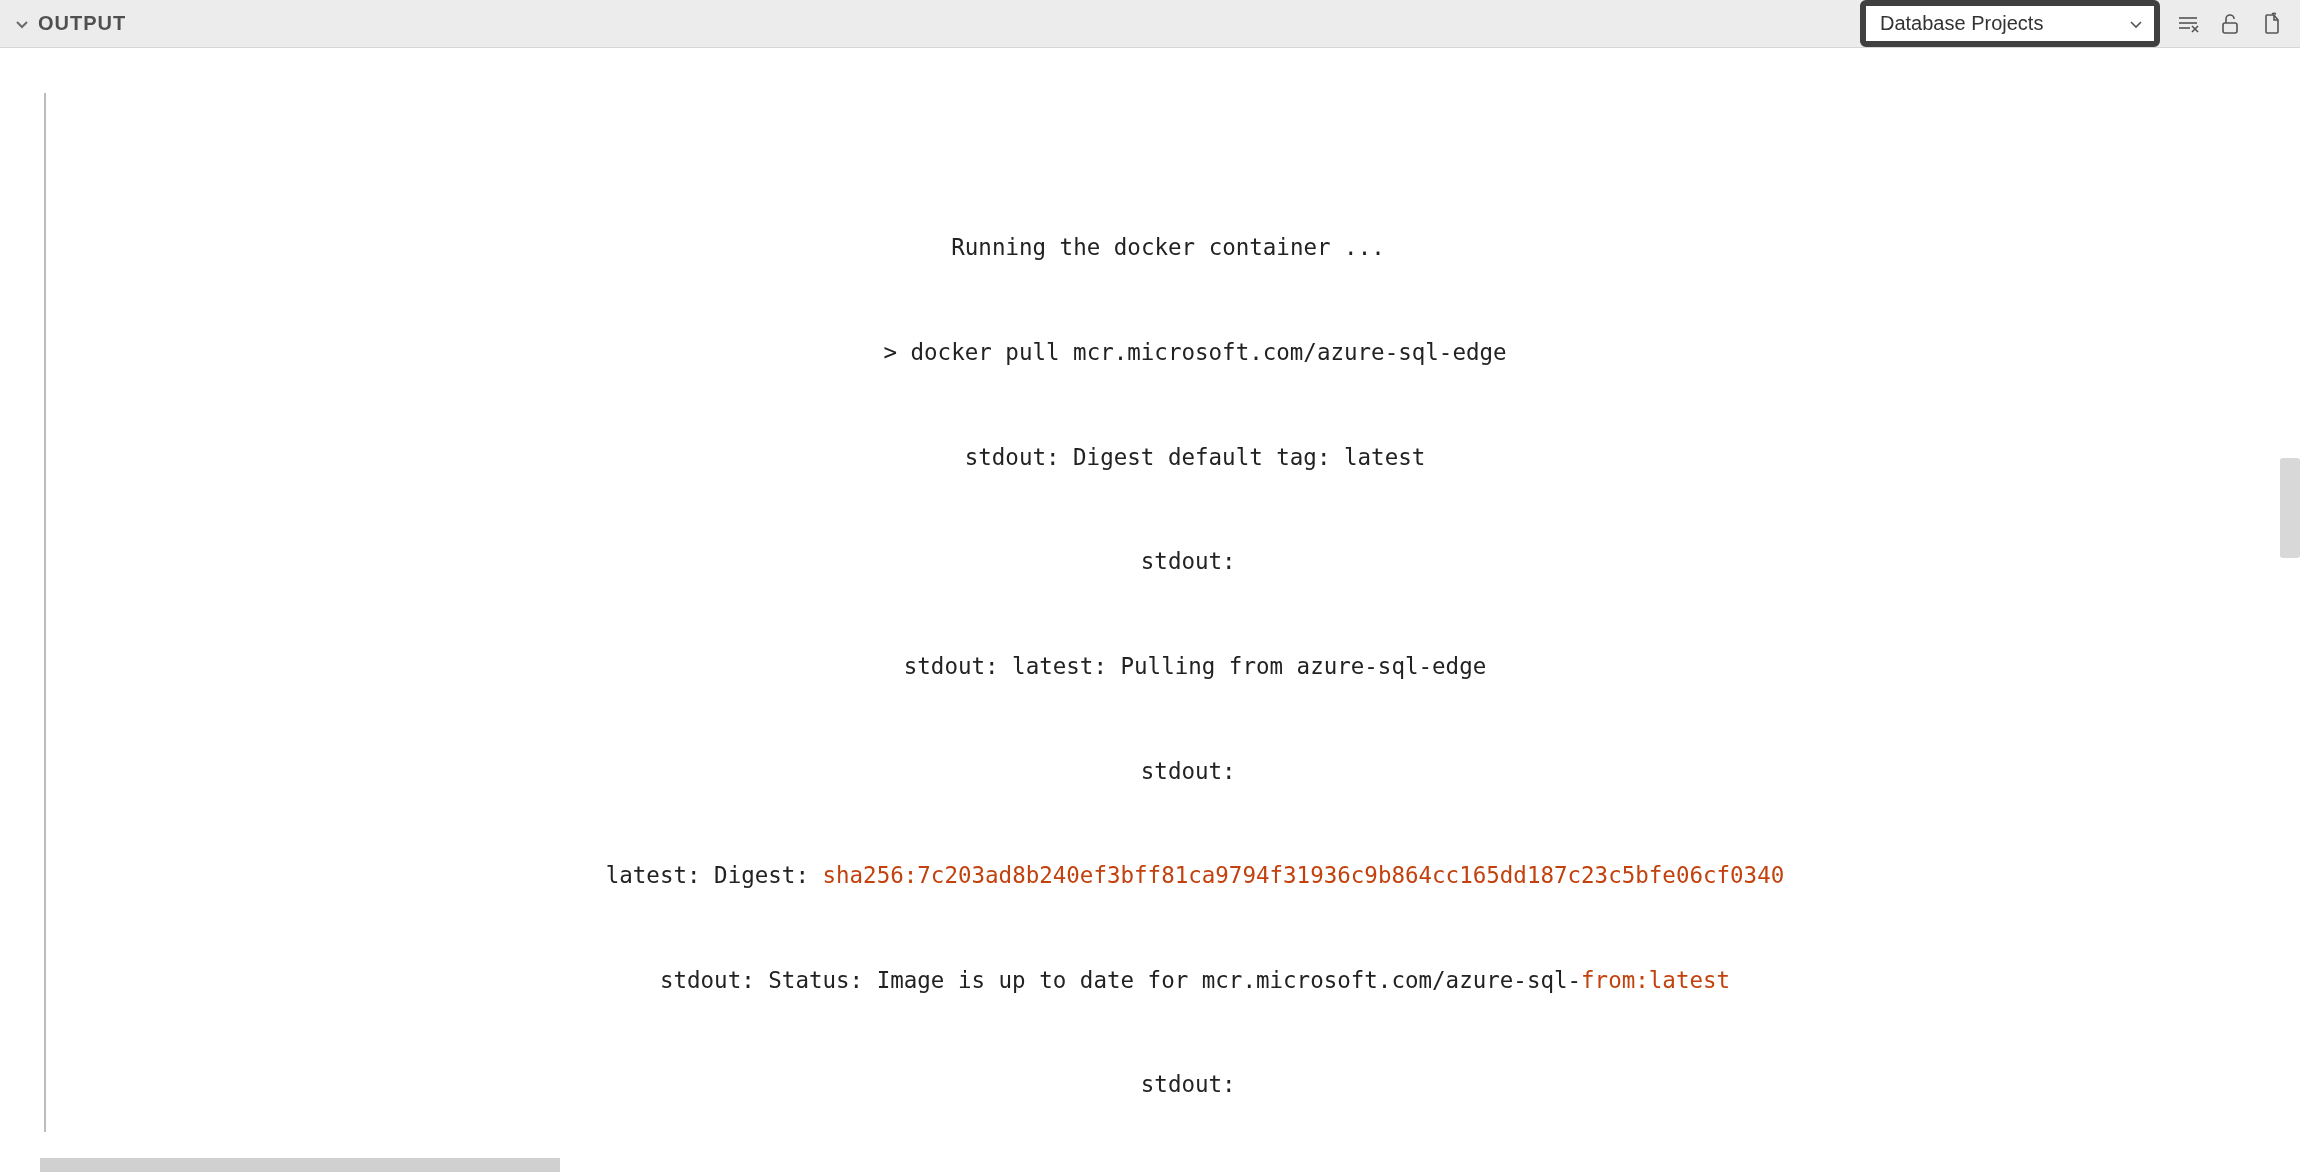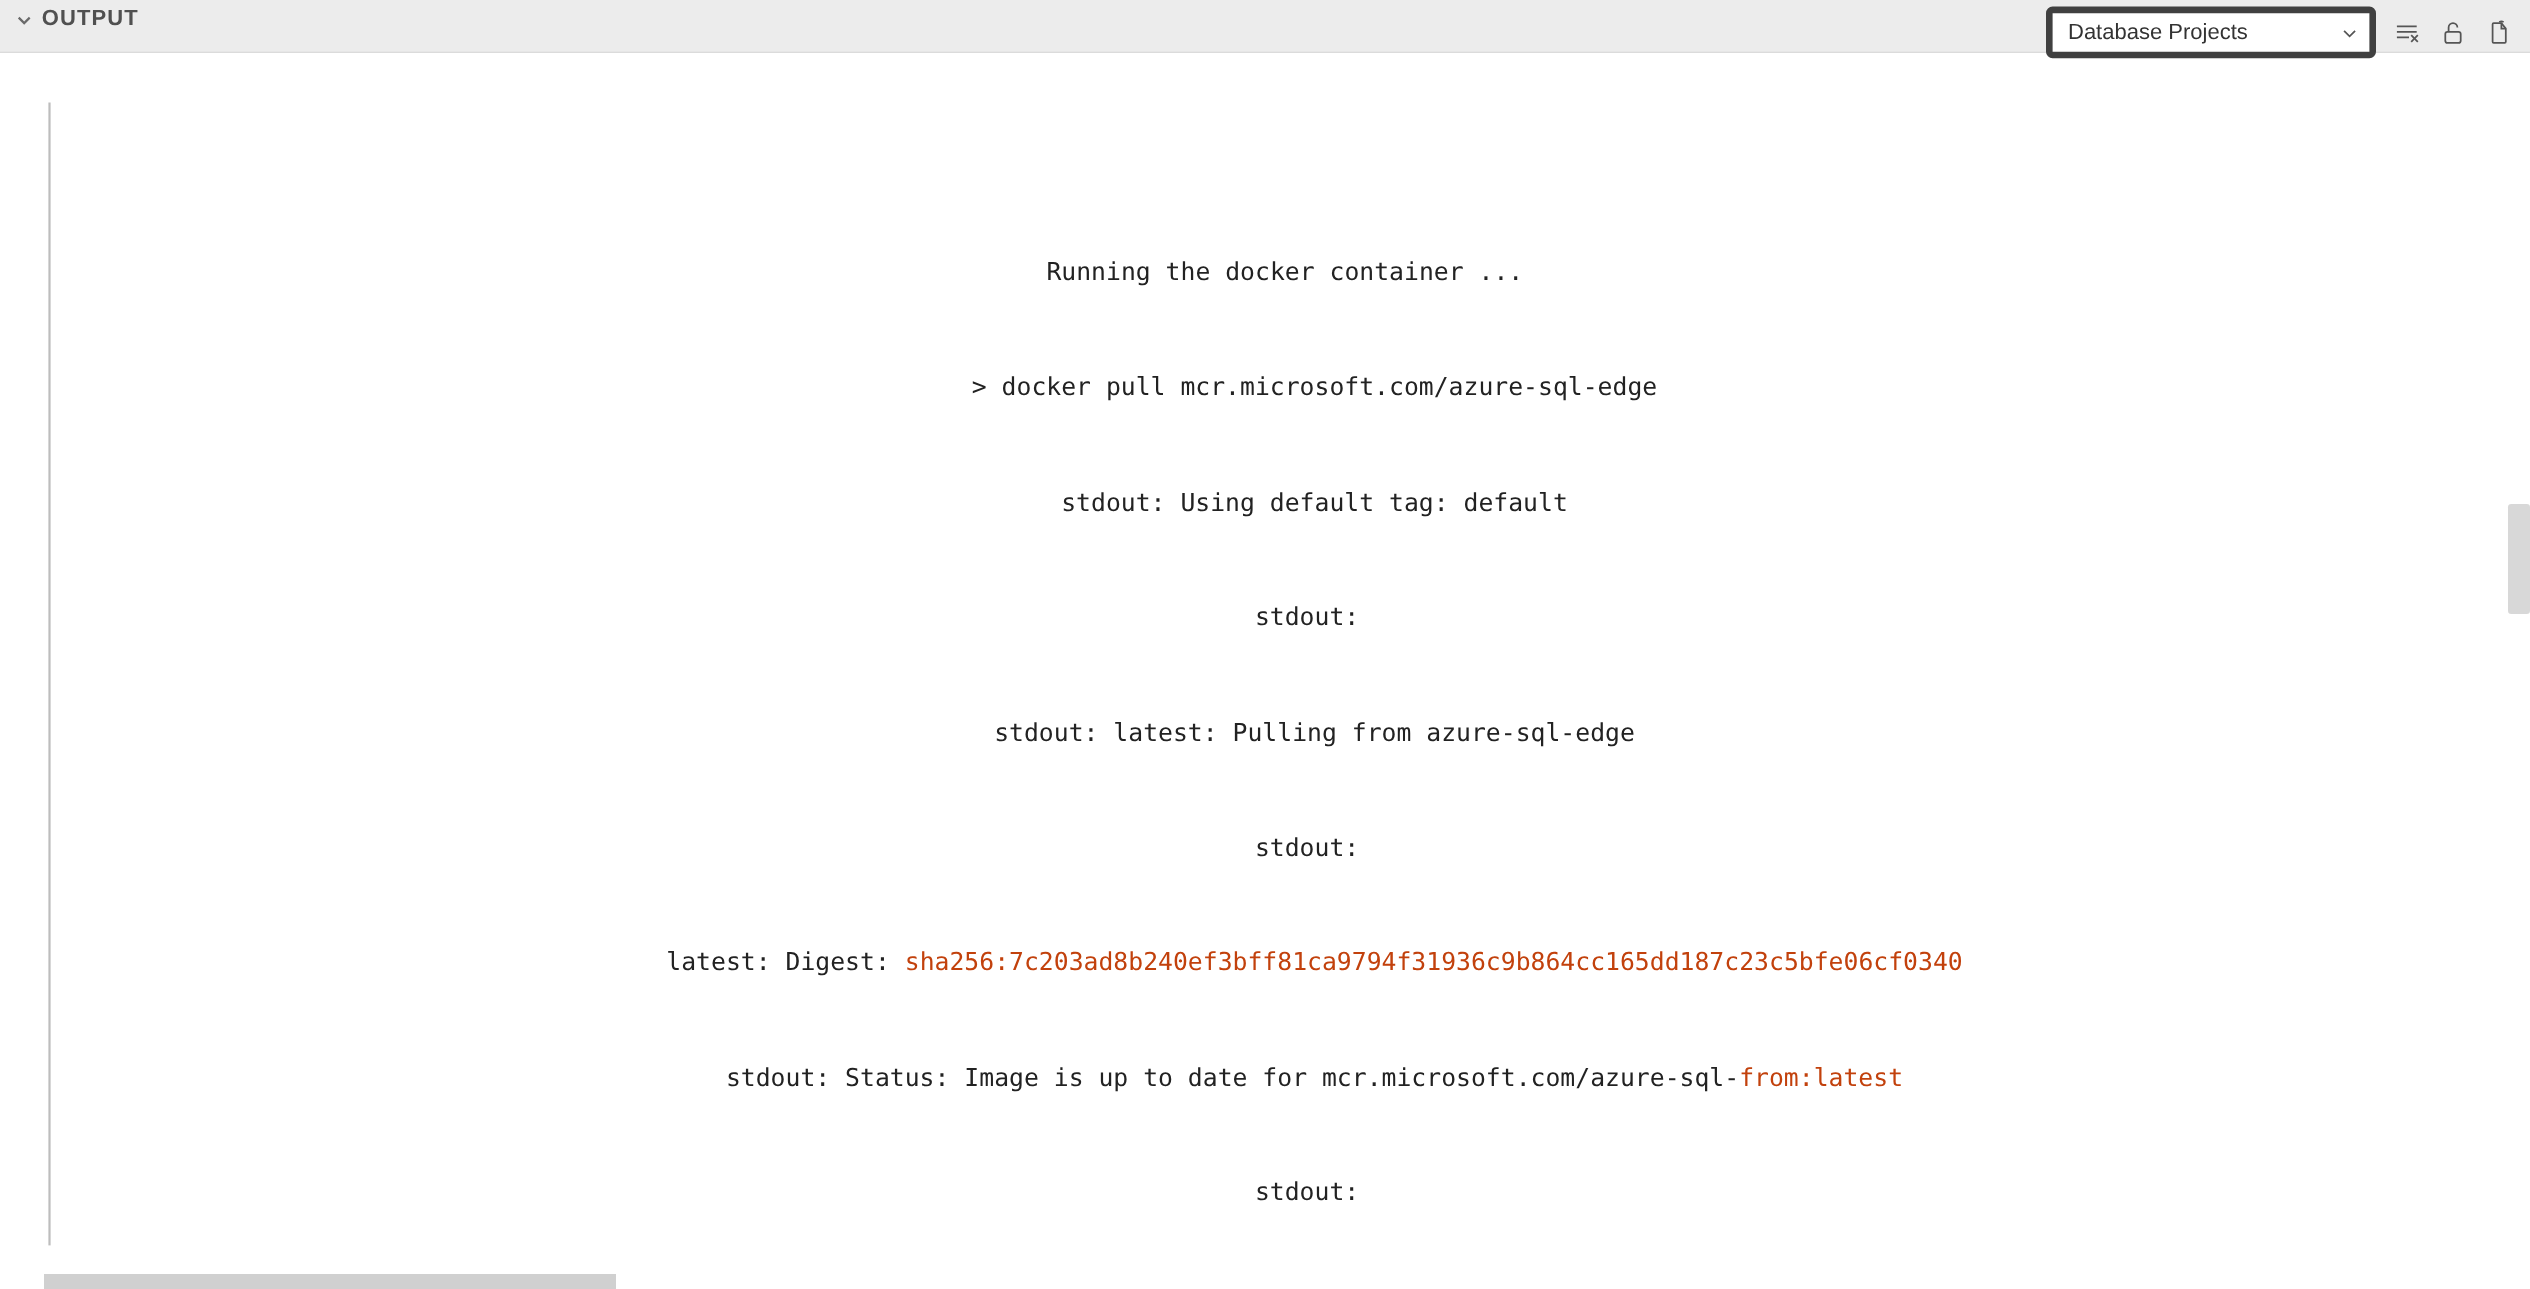--- a/index.html
+++ b/index.html
@@ -1,20 +1,20 @@
 <!DOCTYPE html>
 <html><head>
 <meta charset="utf-8">
 <style>
   * { box-sizing: border-box; margin: 0; padding: 0; }
   html, body { width: 100%; height: 100%; font-family: -apple-system, BlinkMacSystemFont, "Segoe UI", Arial, sans-serif; font-size: 18px; }
   body { display: flex; flex-direction: column; background: #ffffff; }
   .header {
     display: flex;
-    align-items: flex-start;
+    align-items: center;
     justify-content: space-between;
     background: #ececec;
     border-bottom: 1px solid #d6d6d6;
     padding: 6px 14px 6px 14px;
     height: 48px;
   }
   .header-left {
     display: flex;
     align-items: center;
     gap: 8px;
@@ -147,21 +147,21 @@
     </span>
   </div>
 </div>
 
 <div class="output-body">
   <div class="gutter"></div>
   <div class="scroll-mark"></div>
 
   <span class="line flush">Running the docker container ...</span>
   <span class="line indent">&gt; docker pull mcr.microsoft.com/azure-sql-edge</span>
-  <span class="line indent">stdout: Using default tag: default</span>
+  <span class="line indent">stdout: Digest default tag: latest</span>
   <span class="line indent">stdout: </span>
   <span class="line indent">stdout: latest: Pulling from azure-sql-edge</span>
   <span class="line indent">stdout: </span>
   <span class="line indent"><span>latest: Digest: </span><span class="blue">sha256:7c203ad8b240ef3bff81ca9794f31936c9b864cc165dd187c23c5bfe06cf0340</span></span>
   <span class="line indent"><span>stdout: Status: Image is up to date for mcr.microsoft.com/azure-sql-</span><span class="blue">from:latest</span></span>
   <span class="line indent">stdout: </span>
   
   
   
   

